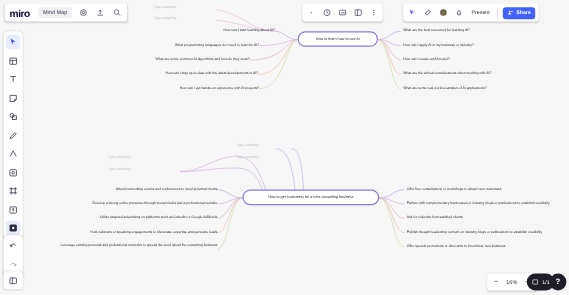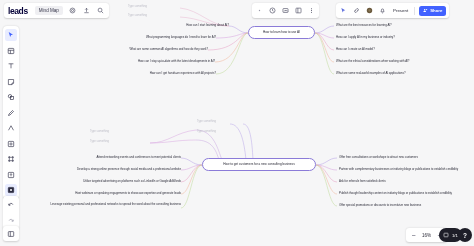--- a/index.html
+++ b/index.html
@@ -199,21 +199,21 @@
 
     <div class="ghost" style="left:197px; top:120px;">Type something</div>
     <div class="ghost" style="left:197px; top:130px;">Type something</div>
     <div class="ghost" style="left:90px; top:130px;">Type something</div>
     <div class="ghost" style="left:90px; top:140px;">Type something</div>
   </div>
 
   <div class="topbar">
 
     <div class="tb-group tb-left">
-      <span class="brand">leads</span>
+      <span class="brand">miro</span>
       <span class="doc-title">Mind Map</span>
       <span class="tb-ic">
         <svg viewBox="0 0 16 16" fill="none" stroke="#44445a" stroke-width="1.4">
           <circle cx="8" cy="8" r="2.4"></circle>
             <circle cx="8" cy="8" r="5.6"></circle>
         </svg>
       </span>
       <span class="tb-ic">
         <svg viewBox="0 0 16 16" fill="none" stroke="#44445a" stroke-width="1.4">
           <path d="M8 11V3M5 6l3-3 3 3M3 13h10"></path>

